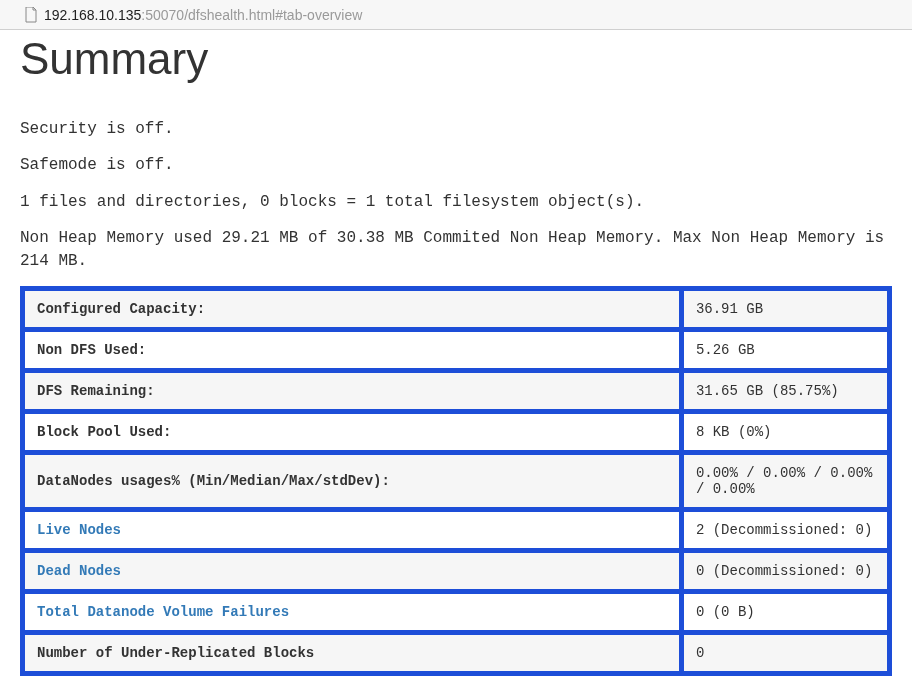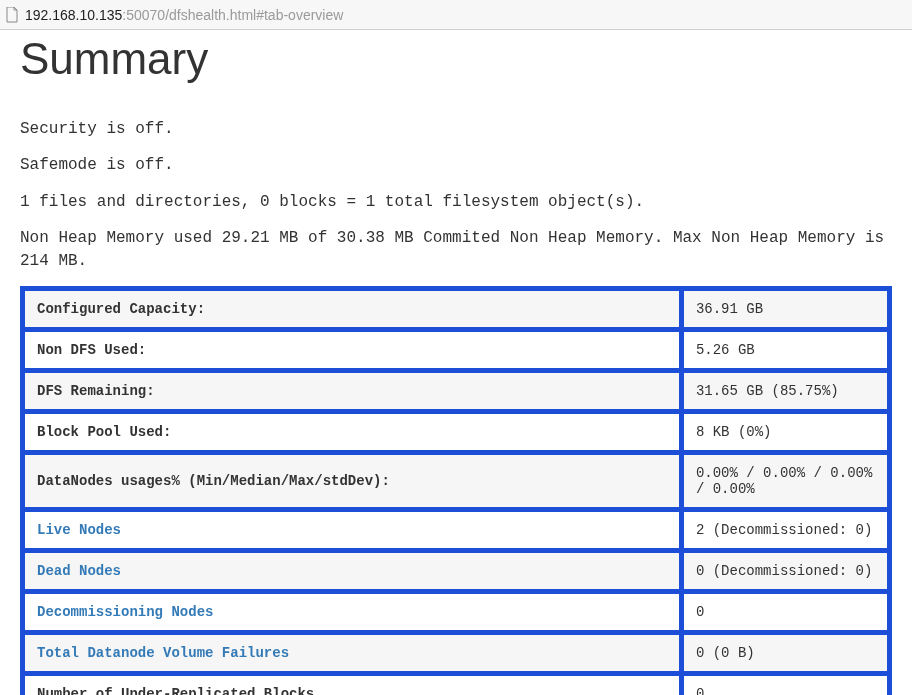--- a/index.html
+++ b/index.html
@@ -6,21 +6,21 @@
     body {
       font-family: Arial, Helvetica, sans-serif;
       font-size: 14px;
       color: #333;
       background: #fff;
     }
     .address-bar {
       display: flex;
       align-items: center;
       height: 30px;
-      padding: 0 5px;
+      padding: 0 24px;
       border-bottom: 1px solid #d0d0d0;
       background: #f7f7f7;
       font-size: 14px;
       color: #444;
     }
     .address-bar .file-icon {
       margin-right: 6px;
       display: inline-flex;
       width: 14px;
       height: 16px;
@@ -123,24 +123,20 @@
     </tr>
     <tr>
       <td class="link-label"><a href="#">Live Nodes</a></td>
       <td>2 (Decommissioned: 0)</td>
     </tr>
     <tr>
       <td class="link-label"><a href="#">Dead Nodes</a></td>
       <td>0 (Decommissioned: 0)</td>
     </tr>
     <tr>
-      <td class="link-label"><a href="#">Decommissioning Nodes</a></td>
-      <td>0</td>
-    </tr>
-    <tr>
       <td class="link-label"><a href="#">Total Datanode Volume Failures</a></td>
       <td>0 (0 B)</td>
     </tr>
     <tr>
       <td>Number of Under-Replicated Blocks</td>
       <td>0</td>
     </tr>
 
   </tbody>
     </table>

